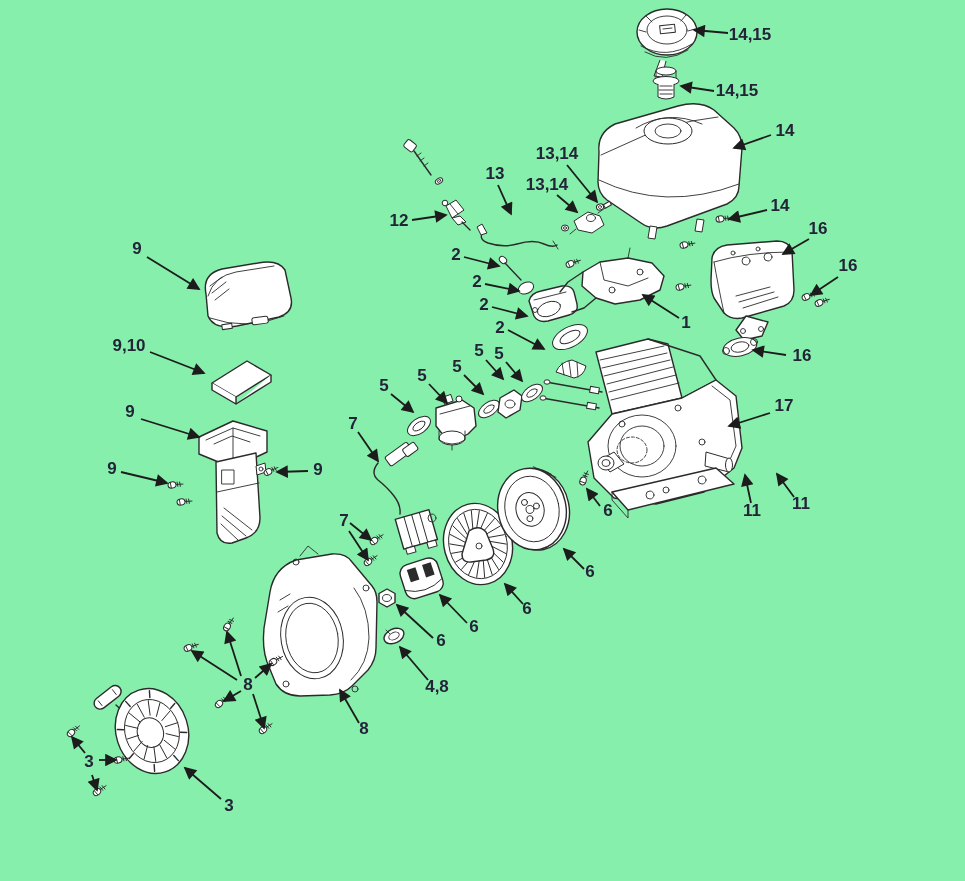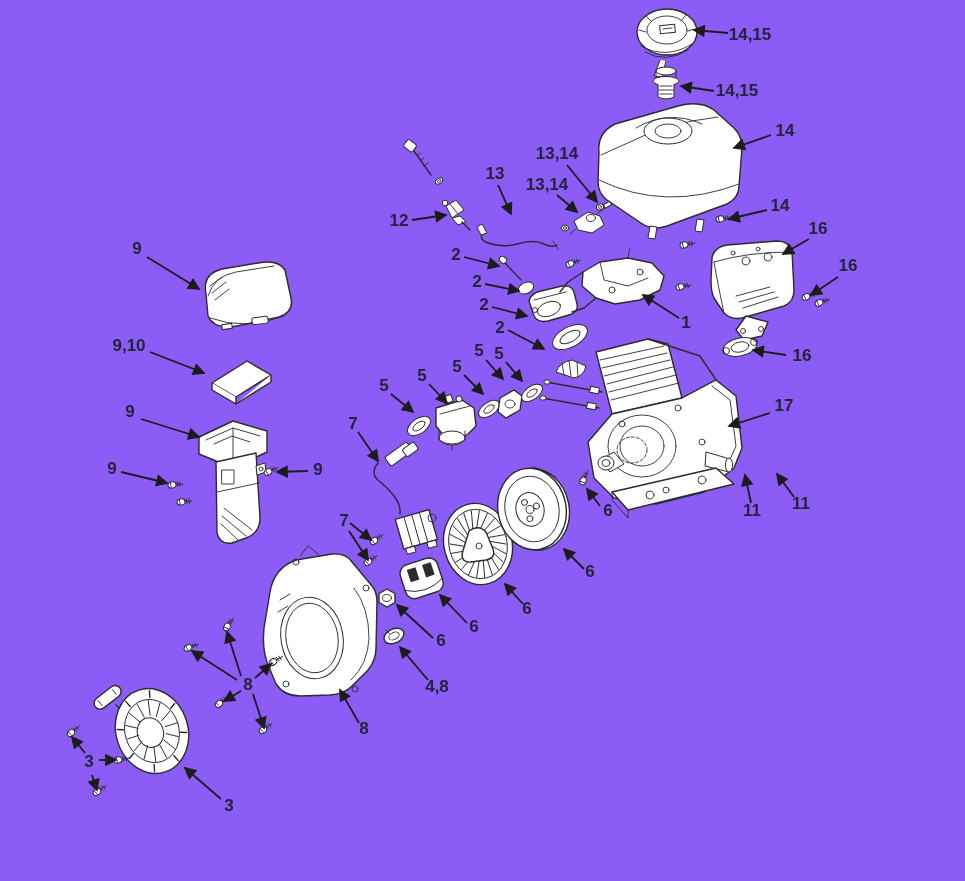--- a/index.html
+++ b/index.html
@@ -1,16 +1,16 @@
 <!DOCTYPE html>
 <html><head>
 <meta charset="utf-8">
 <style>
   html,body{margin:0;padding:0;background:#ffffff;}
-  .stage{position:relative;width:965px;height:881px;background:#8b5cf6;overflow:hidden;
+  .stage{position:relative;width:965px;height:881px;background:#86efac;overflow:hidden;
          font-family:"Liberation Sans",sans-serif;}
   svg{position:absolute;left:0;top:0;}
   .ln{fill:none;stroke:#2b2b2b;stroke-width:1.4;stroke-linejoin:round;stroke-linecap:round;}
   .lt{fill:none;stroke:#2b2b2b;stroke-width:0.9;stroke-linejoin:round;stroke-linecap:round;}
   .bd{fill:#ffffff;stroke:#2b2b2b;stroke-width:1.4;stroke-linejoin:round;}
   .bd2{fill:#ffffff;stroke:#2b2b2b;stroke-width:1;stroke-linejoin:round;}
   .dk{fill:#2b2b2b;stroke:none;}
   .arrow{stroke:#1c1c1c;stroke-width:1.8;}
   .callout{font-family:"Liberation Sans",sans-serif;font-size:17px;font-weight:700;}
 </style>

